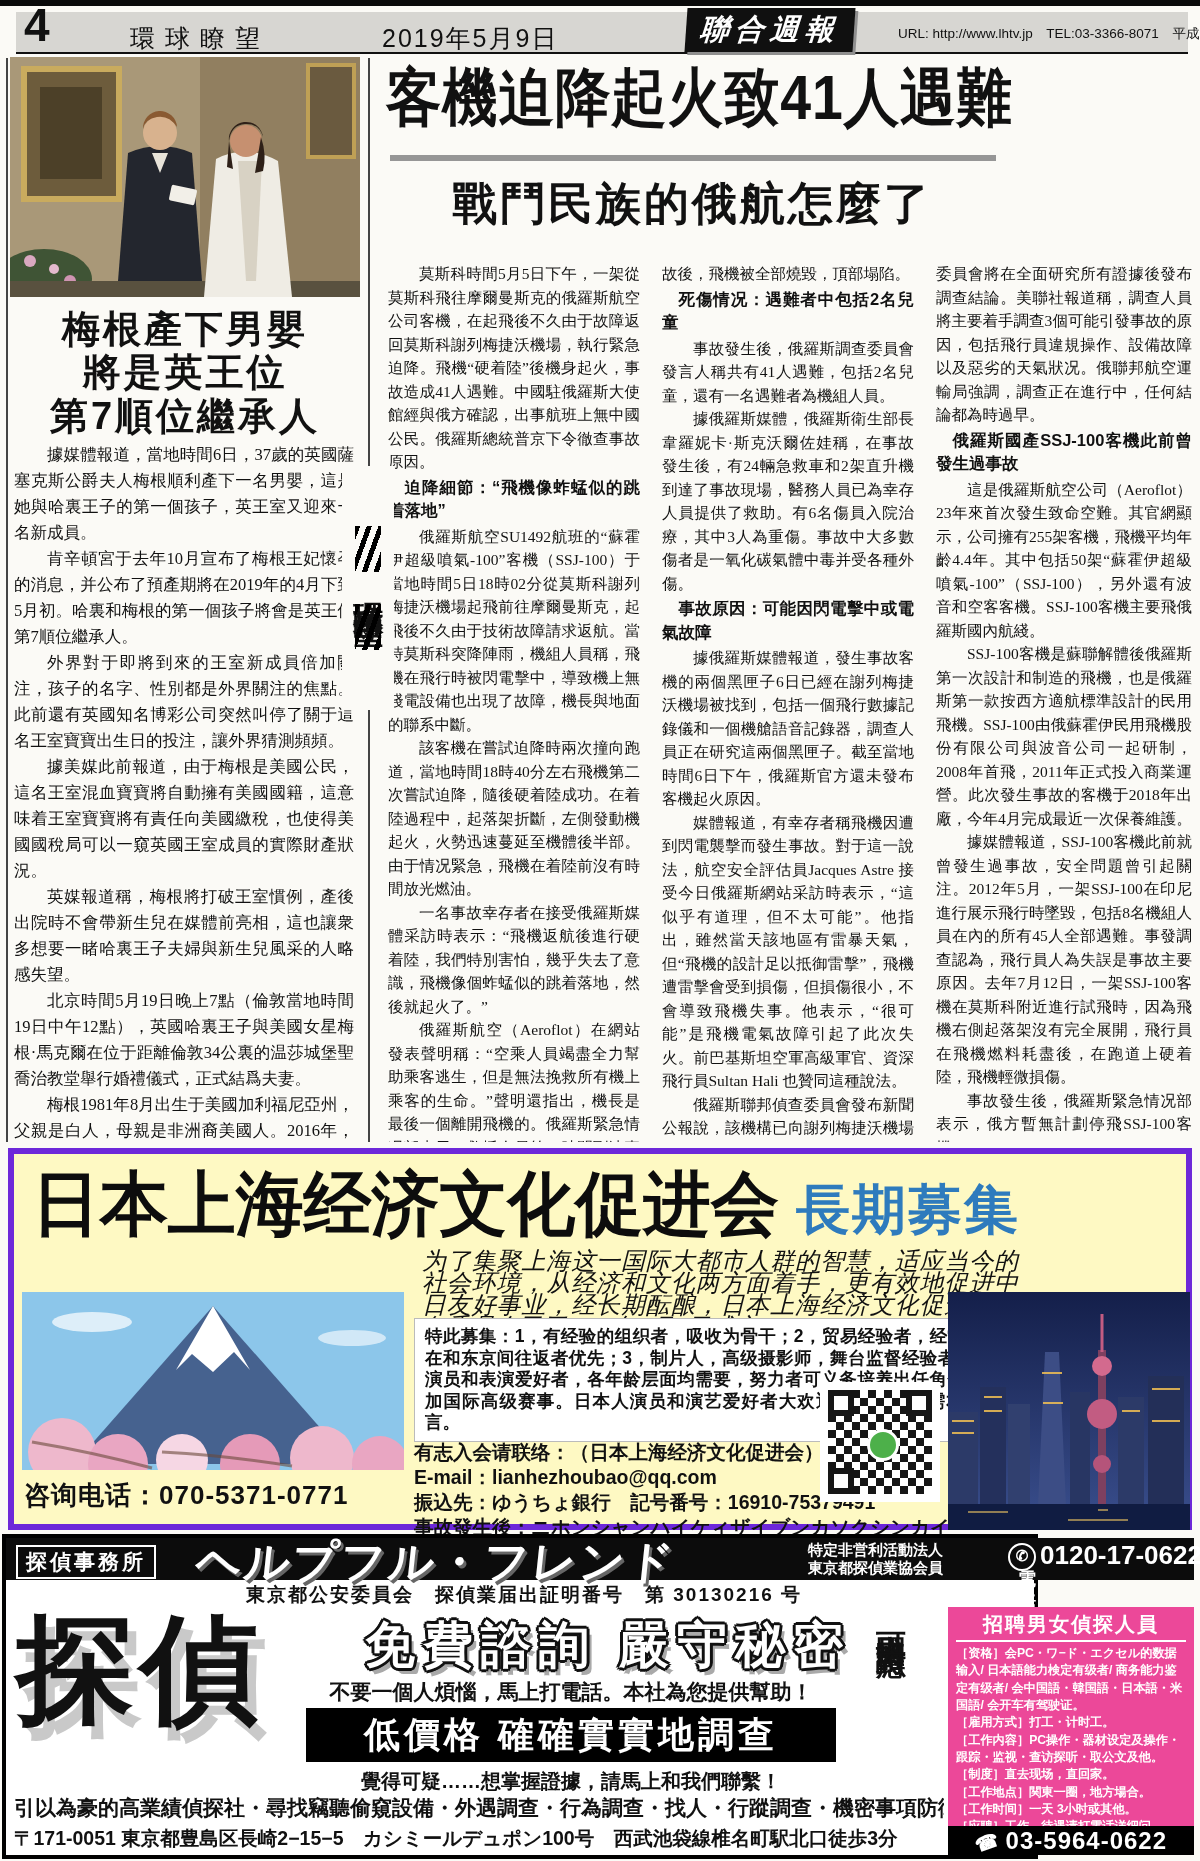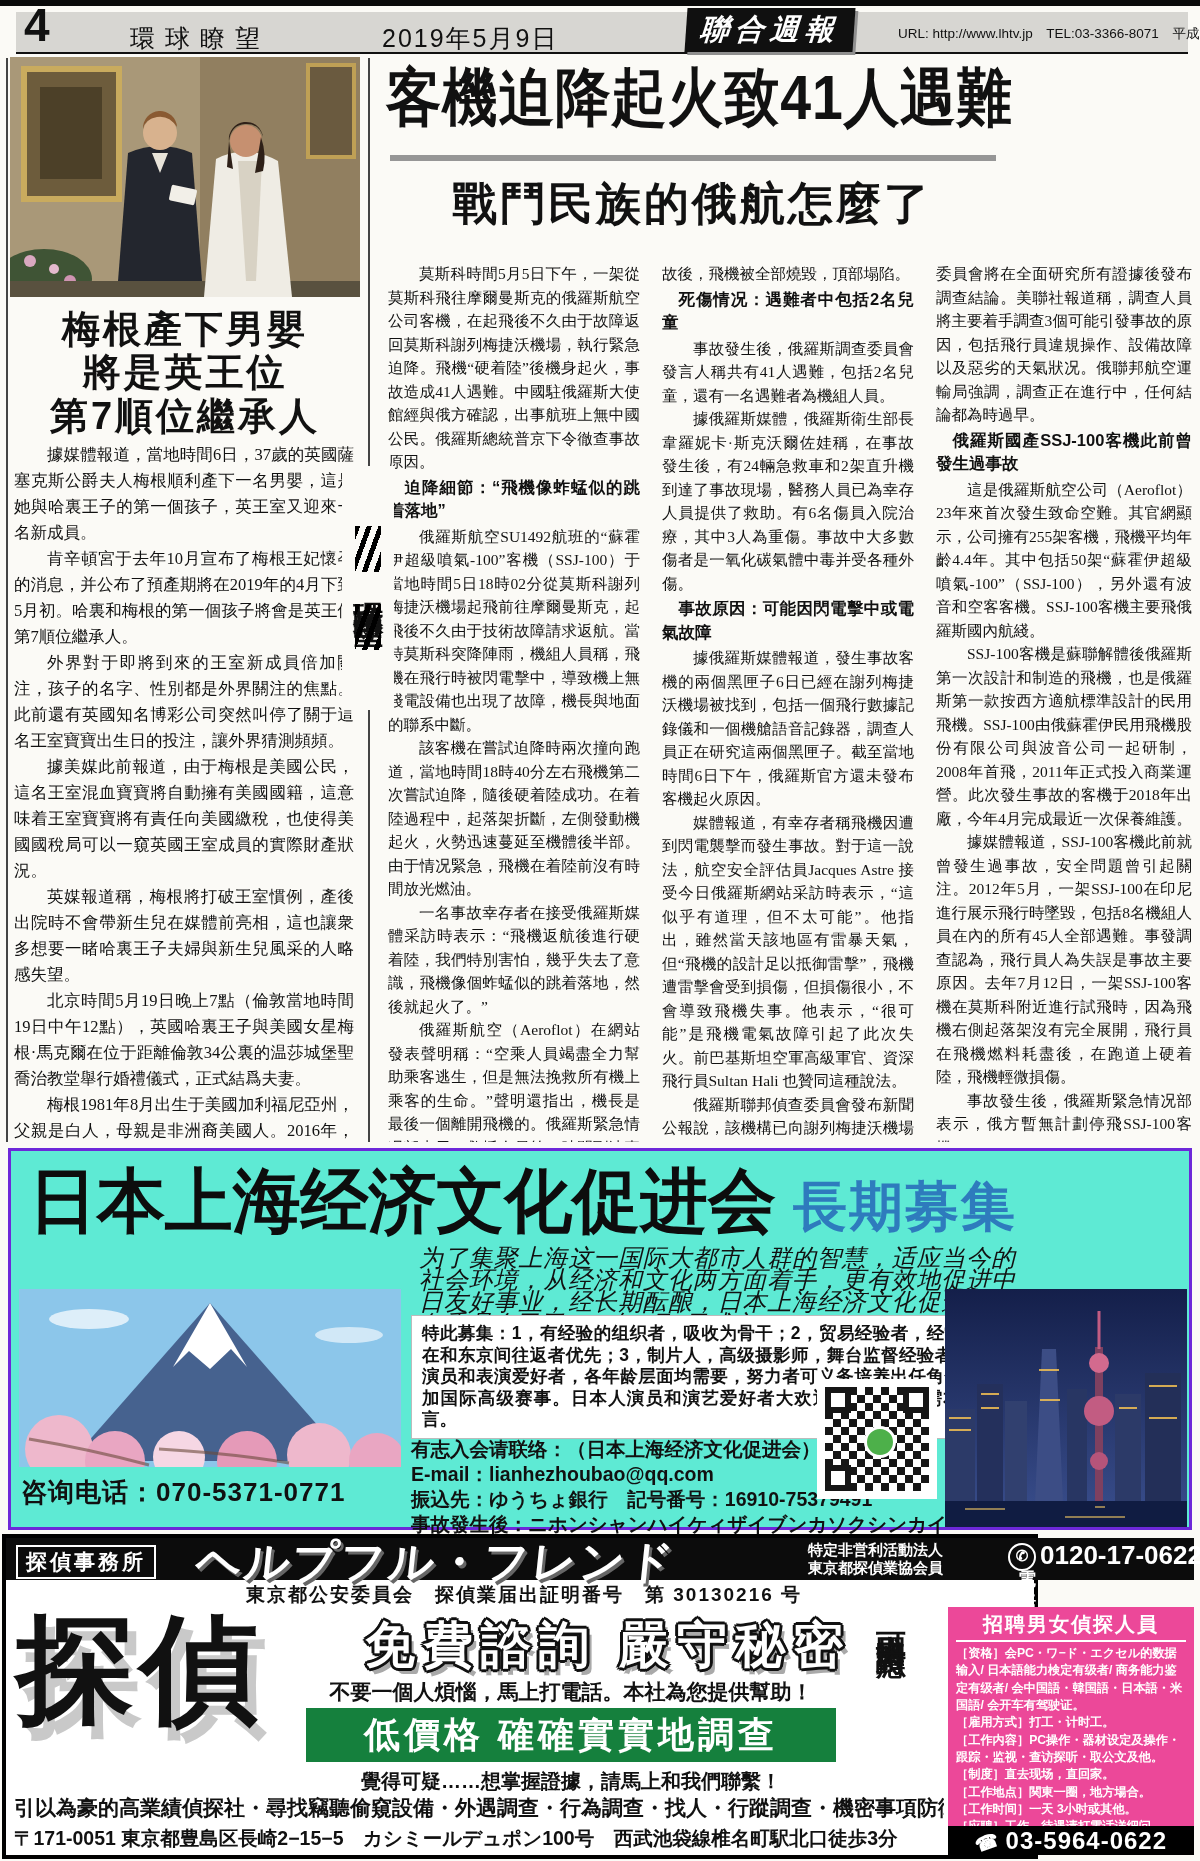--- a/index.html
+++ b/index.html
@@ -29,21 +29,21 @@
   #headline-rule{left:390px;top:155px;width:606px;height:6px;background:#969696;}
   #main-subtitle{left:386px;top:174px;width:612px;text-align:center;font-family:"Liberation Serif",serif;font-weight:700;font-size:45px;letter-spacing:3px;}
   .col{top:262px;height:880px;overflow:hidden;font-family:"Liberation Serif",serif;font-size:15.5px;line-height:23.5px;text-align:justify;}
   #col-1{left:388px;width:252px;}
   #col-2{left:662px;width:252px;}
   #col-3{left:936px;width:256px;}
   .col .p{text-indent:2em;}
   .col .pc{text-indent:0;}
   .col .h{font-family:"Liberation Sans",sans-serif;font-weight:900;font-size:16.5px;text-indent:1em;margin:2px 0;}
   
-  #promo-ad{left:8px;top:1148px;width:1184px;height:382px;background:#5eead4;border:3px solid #6d28d9;box-sizing:border-box;}
+  #promo-ad{left:8px;top:1148px;width:1184px;height:382px;background:#fef9c3;border:6px solid #6d28d9;box-sizing:border-box;}
   #promo-title{left:18px;top:4px;font-size:70px;font-weight:900;white-space:nowrap;transform:scaleX(.97);transform-origin:left top;color:#0d0d0d;}
   #promo-badge{left:782px;top:20px;font-size:54px;font-weight:900;color:#2e7bbd;letter-spacing:2px;white-space:nowrap;}
   #promo-intro{left:408px;top:96px;width:596px;font-family:"Liberation Serif",serif;font-style:italic;font-weight:400;font-size:24px;line-height:22px;text-align:justify;}
   #fuji-box{left:8px;top:138px;width:382px;height:178px;overflow:hidden;}
   #promo-phone{left:10px;top:324px;font-size:26px;font-weight:900;letter-spacing:1px;}
   #promo-recruit-box{left:400px;top:164px;width:598px;box-sizing:border-box;background:#fff;border:1px solid #bbb;padding:7px 10px;font-weight:700;font-size:17.5px;line-height:21.5px;text-align:justify;}
   #promo-contacts{left:400px;top:286px;font-weight:700;font-size:19.5px;line-height:25px;}
   #qr-box{left:806px;top:228px;width:120px;height:120px;background:#fff;padding:0;box-sizing:border-box;}
   #qr-pattern{position:absolute;left:8px;top:8px;width:104px;height:104px;background:repeating-conic-gradient(#161616 0% 25%,#fff 0% 50%) 0 0/16px 16px;}
   .qr-finder{position:absolute;width:26px;height:26px;background:#fff;border:6px solid #161616;box-sizing:border-box;}
@@ -56,21 +56,21 @@
   #det-name{left:190px;top:-6px;color:#fff;font-size:45px;font-weight:900;letter-spacing:2px;white-space:nowrap;transform:skewX(-6deg);text-shadow:3px 3px 0 #666;}
   #det-org{left:802px;top:3px;color:#fff;font-size:15px;font-weight:700;line-height:18px;white-space:nowrap;}
   #det-phone-top{left:1002px;top:2px;color:#fff;font-size:26px;font-weight:900;white-space:nowrap;}
   #det-phone-icon{display:inline-block;width:24px;height:24px;border:2px solid #fff;border-radius:50%;text-align:center;font-size:15px;line-height:22px;vertical-align:3px;margin-right:4px;}
   #det-phone-note{left:1012px;top:29px;color:#fff;font-size:18px;font-weight:700;letter-spacing:2px;}
   #det-license{left:240px;top:44px;font-size:19px;font-weight:900;letter-spacing:2px;white-space:nowrap;}
   #det-bigword{left:10px;top:72px;font-size:118px;font-weight:900;line-height:1;letter-spacing:6px;text-shadow:9px 13px 0 #c9c9c9;}
   #det-slogan{left:285px;top:74px;width:560px;text-align:right;font-size:50px;font-weight:900;letter-spacing:8px;white-space:nowrap;color:#fff;
     text-shadow:-2px -2px 0 #111,2px -2px 0 #111,-2px 2px 0 #111,2px 2px 0 #111,-3px 0 0 #111,3px 0 0 #111,0 -3px 0 #111,0 3px 0 #111,5px 6px 0 #a9a9a9;}
   #det-subslogan{left:285px;top:140px;width:560px;text-align:center;font-size:21px;font-weight:900;white-space:nowrap;}
-  #det-price{left:300px;top:170px;width:530px;height:54px;background:#15803d;color:#fff;text-align:center;line-height:54px;font-size:36px;font-weight:900;letter-spacing:4px;}
+  #det-price{left:300px;top:170px;width:530px;height:54px;background:#000000;color:#fff;text-align:center;line-height:54px;font-size:36px;font-weight:900;letter-spacing:4px;}
   #det-evidence{left:285px;top:230px;width:560px;text-align:center;font-size:20px;font-weight:900;}
   #det-services{left:8px;top:256px;width:930px;font-size:21px;font-weight:900;white-space:nowrap;overflow:hidden;}
   #det-address{left:8px;top:287px;width:930px;font-size:19.5px;font-weight:700;white-space:nowrap;overflow:hidden;}
   #det-vertical{left:864px;top:70px;height:192px;writing-mode:vertical-rl;font-size:30px;font-weight:900;letter-spacing:3px;}
   #det-recruit{left:942px;top:69px;width:246px;height:219px;background:#ec4899;color:#fff;box-sizing:border-box;padding:4px 8px;overflow:hidden;}
   #det-recruit-title{font-size:20px;font-weight:900;text-align:center;letter-spacing:2px;border-bottom:2px solid #fff;padding-bottom:2px;margin-bottom:3px;}
   #det-recruit-lines{font-size:12.2px;font-weight:700;line-height:1.42;}
   #det-phone-bar{left:942px;top:288px;width:246px;height:29px;background:#000;color:#fff;font-size:24px;font-weight:900;text-align:center;line-height:29px;letter-spacing:1px;}
   #det-phone-bar .ric{display:inline-block;transform:rotate(-20deg);margin-right:6px;font-size:19px;}
 </style>

